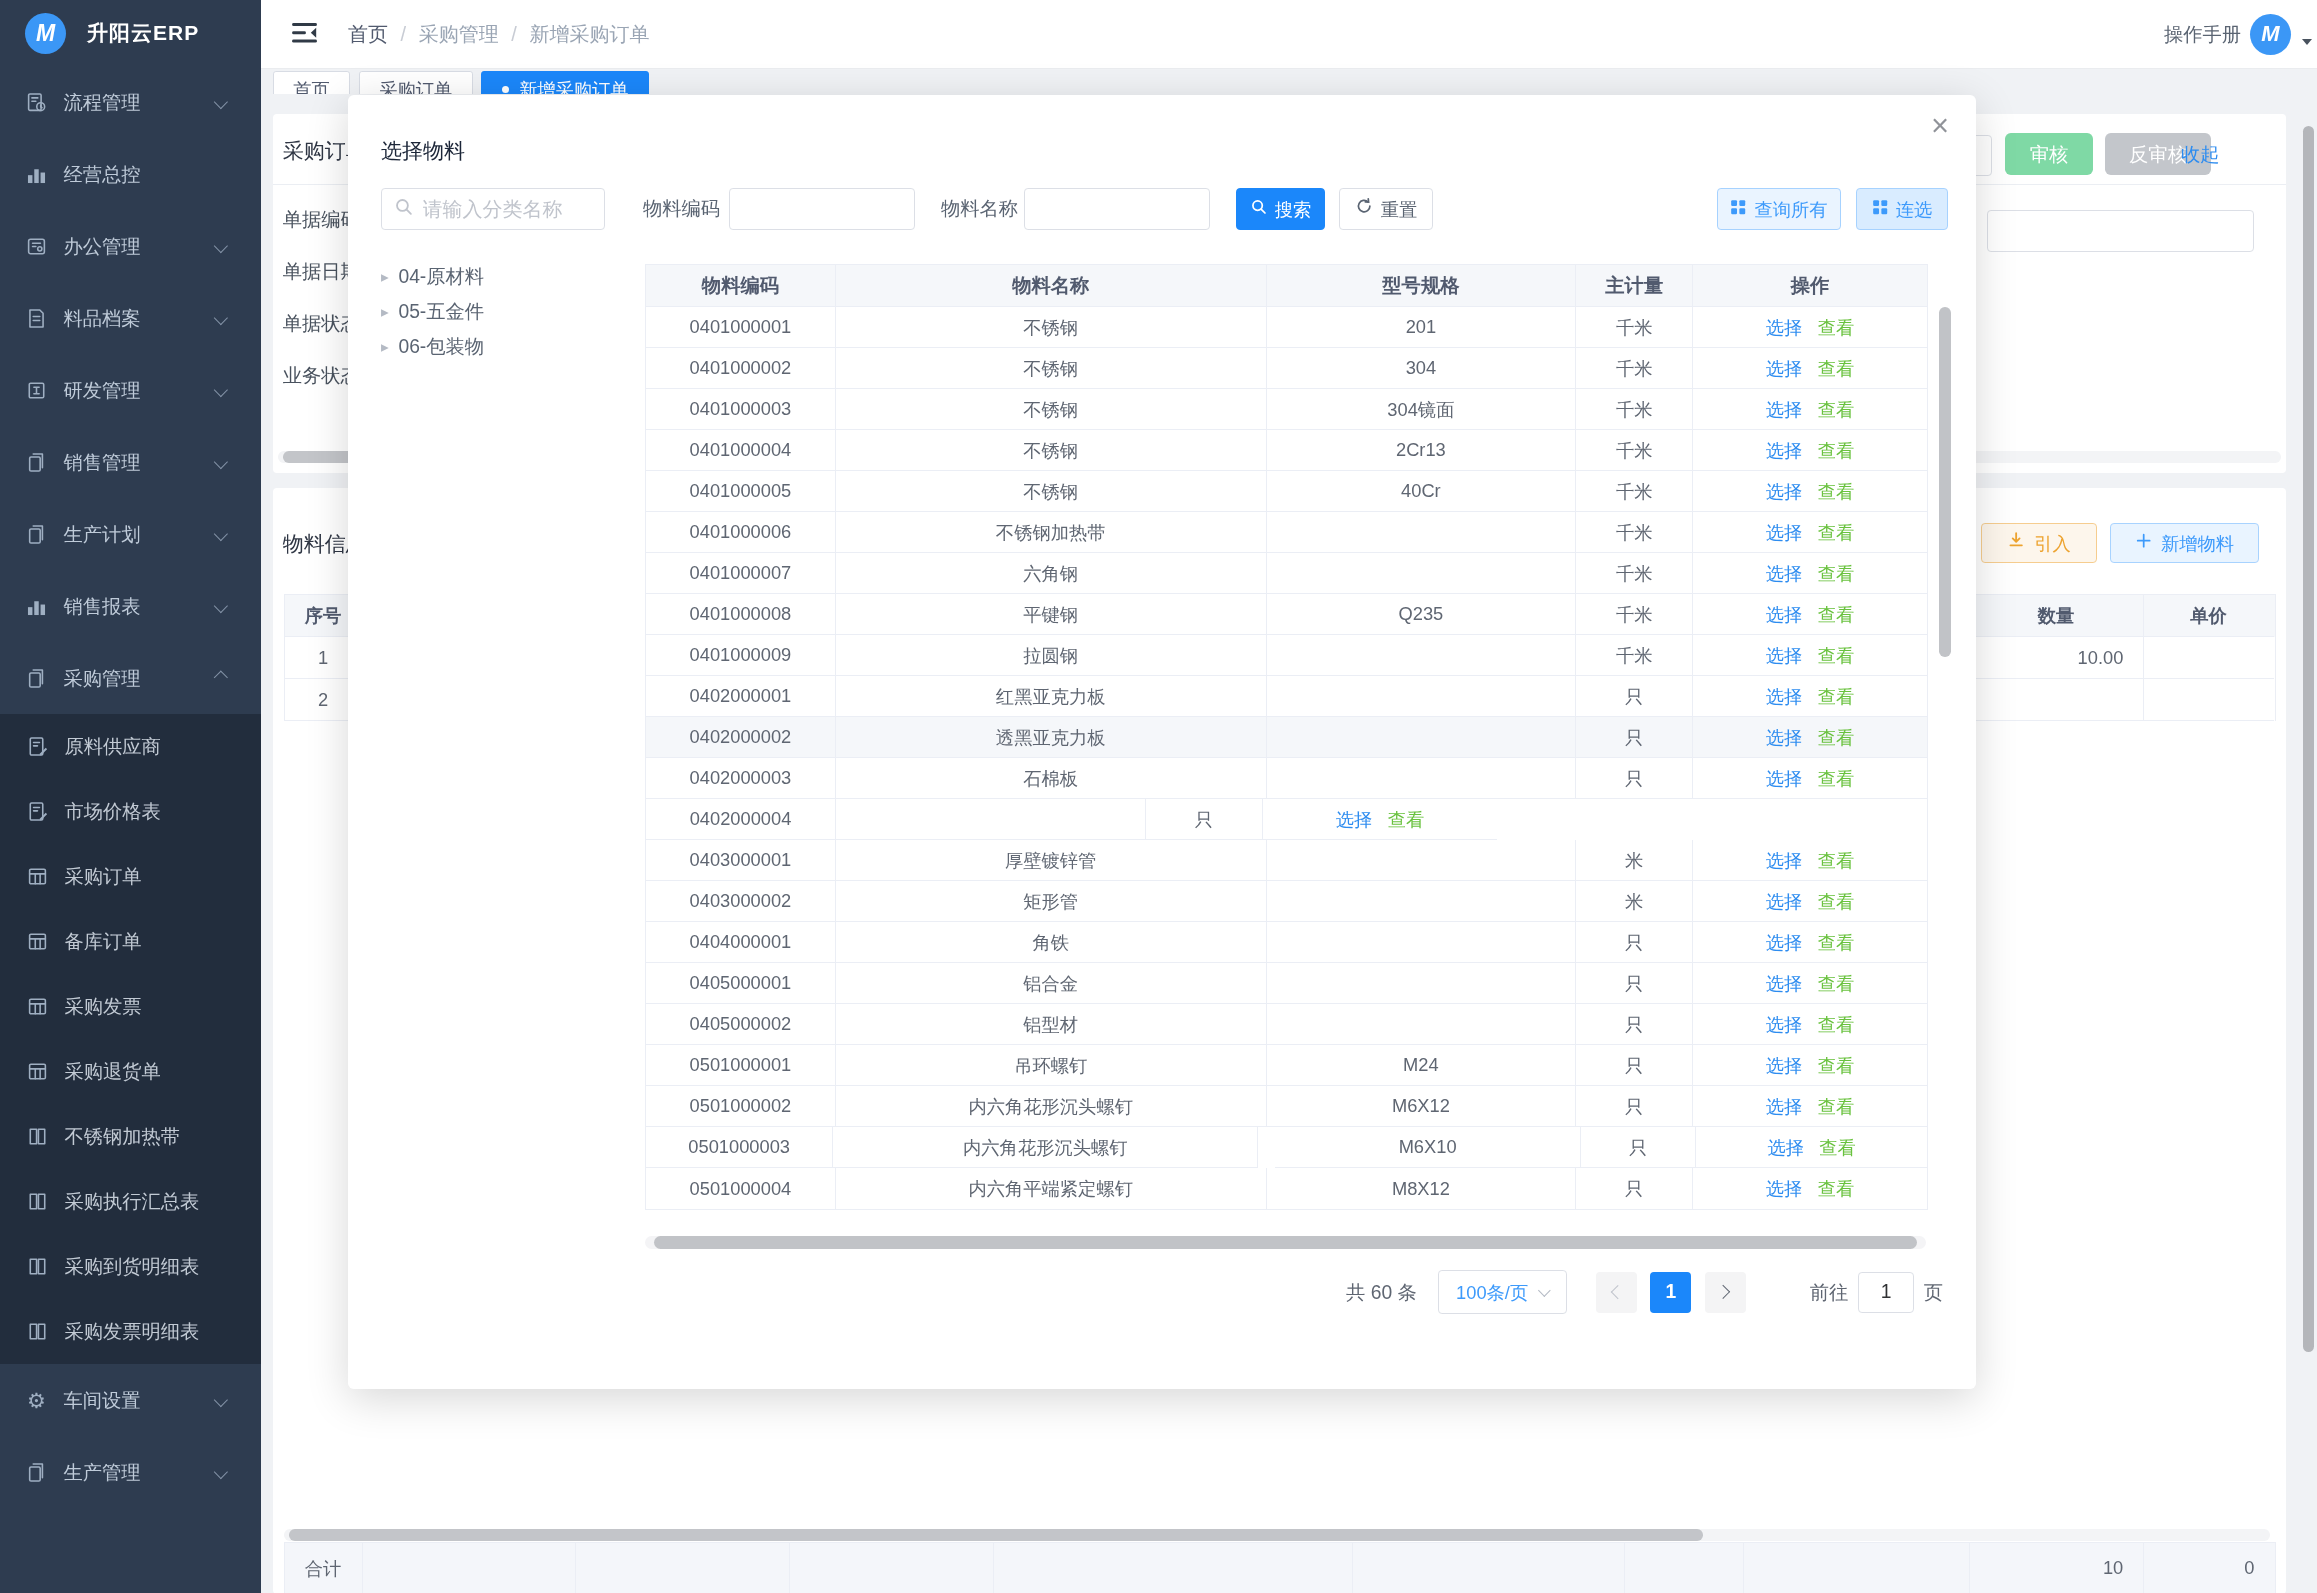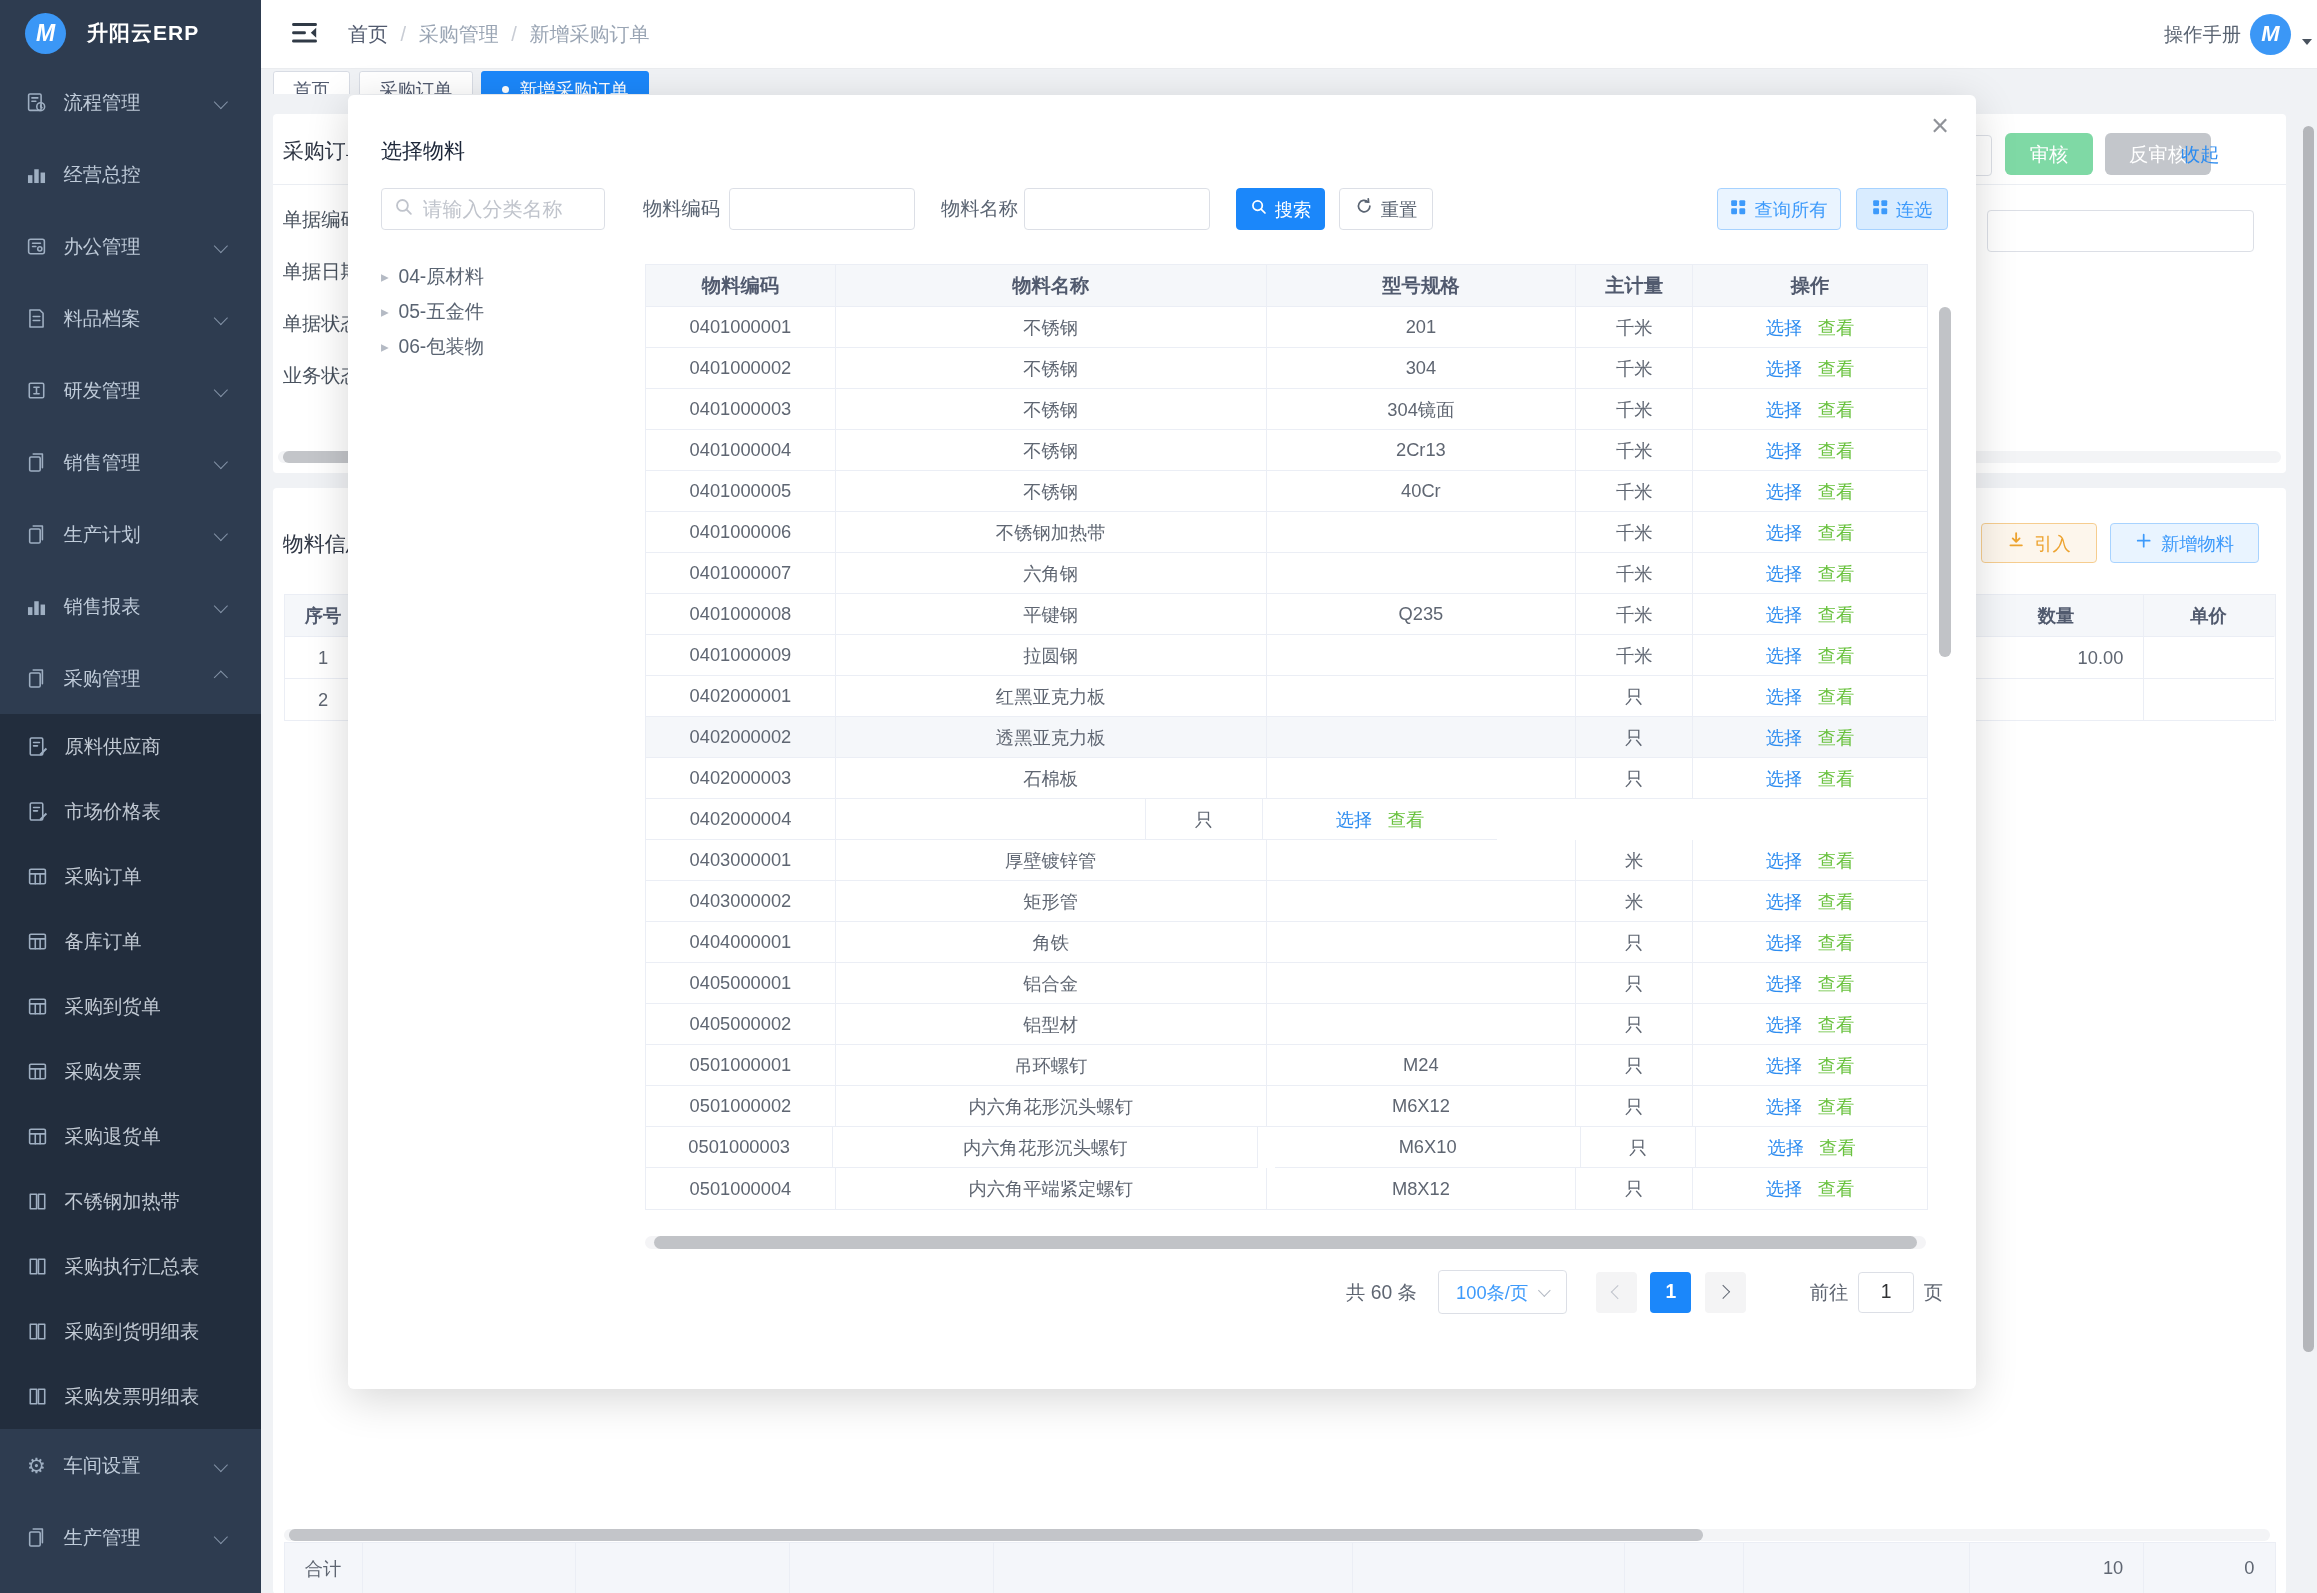--- a/index.html
+++ b/index.html
@@ -254,29 +254,20 @@
           </span>
           <span>备库订单</span>
         </div>
         <div class="side-item">
           <span class="ico">
             <svg viewBox="0 0 16 16" width="21" height="21" fill="none" stroke="currentColor" stroke-width="1.2" stroke-linecap="round" stroke-linejoin="round">
               <rect x="2" y="2.5" width="12" height="11" rx="1"></rect>
               <path d="M2 6h12M6.3 6v7.5M10 6v7.5"></path>
             </svg>
           </span>
-          <span>采购到货单</span>
-        </div>
-        <div class="side-item">
-          <span class="ico">
-            <svg viewBox="0 0 16 16" width="21" height="21" fill="none" stroke="currentColor" stroke-width="1.2" stroke-linecap="round" stroke-linejoin="round">
-              <rect x="2" y="2.5" width="12" height="11" rx="1"></rect>
-              <path d="M2 6h12M6.3 6v7.5M10 6v7.5"></path>
-            </svg>
-          </span>
           <span>采购发票</span>
         </div>
         <div class="side-item">
           <span class="ico">
             <svg viewBox="0 0 16 16" width="21" height="21" fill="none" stroke="currentColor" stroke-width="1.2" stroke-linecap="round" stroke-linejoin="round">
               <rect x="2" y="2.5" width="12" height="11" rx="1"></rect>
               <path d="M2 6h12M6.3 6v7.5M10 6v7.5"></path>
             </svg>
           </span>
           <span>采购退货单</span>

